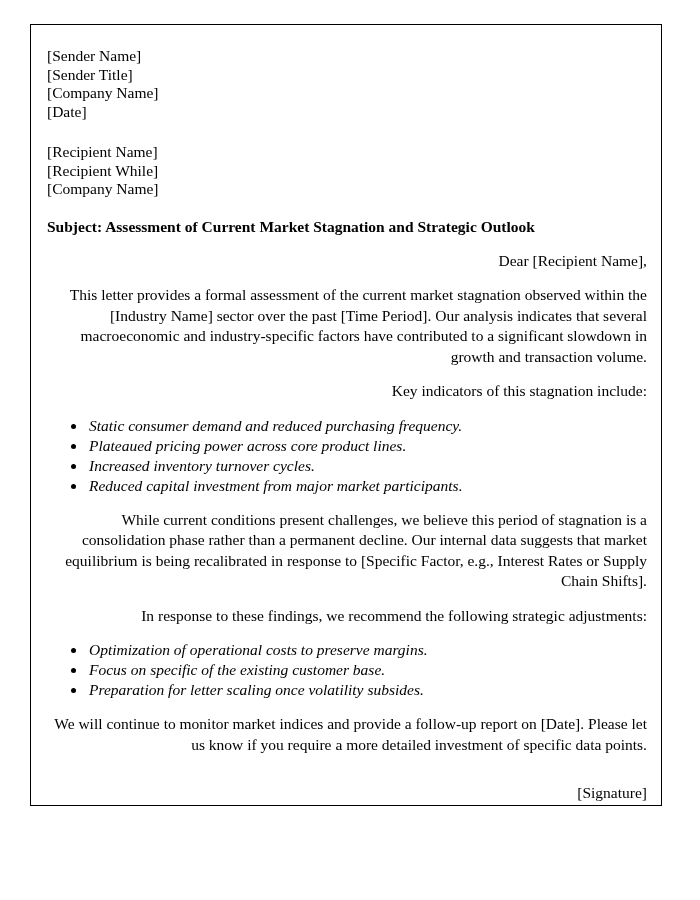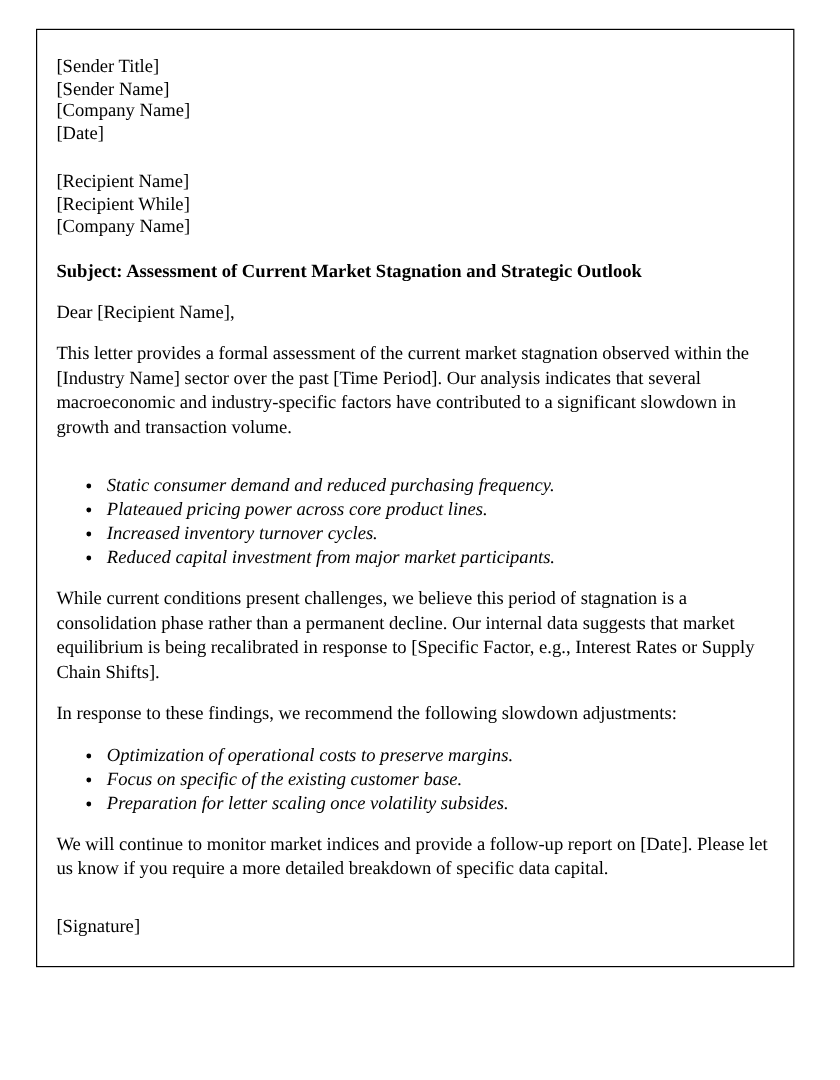--- a/index.html
+++ b/index.html
@@ -43,21 +43,21 @@
   }
   .line {
     white-space: pre;
   }
   .gap-lg { height: 22px; }
   .gap-md { height: 18px; }
   .gap-sm { height: 14px; }
   .para {
     font-size: 15.5px;
     line-height: 20.5px;
-    text-align: left;
+    text-align: right;
   }
   ul.bullets {
     margin: 0;
     padding-left: 40px;
     list-style-type: disc;
   }
   ul.bullets li {
     font-size: 15.5px;
     line-height: 20px;
     padding-left: 2px;
@@ -70,22 +70,22 @@
   }
 </style>
 </head>
 <body>
 
 <div class="page">
   <div class="sheet">
     <div class="content">
 
       <div class="block">
+        <div class="line">[Sender Name]</div>
         <div class="line">[Sender Title]</div>
-        <div class="line">[Sender Name]</div>
         <div class="line">[Company Name]</div>
         <div class="line">[Date]</div>
       </div>
 
       <div class="gap-lg"></div>
 
       <div class="block">
         <div class="line">[Recipient Name]</div>
         <div class="line">[Recipient While]</div>
         <div class="line">[Company Name]</div>
@@ -98,49 +98,50 @@
       <div class="gap-sm"></div>
 
       <div class="para">Dear [Recipient Name],</div>
 
       <div class="gap-sm"></div>
 
       <div class="para">This letter provides a formal assessment of the current market stagnation observed within the [Industry Name] sector over the past [Time Period]. Our analysis indicates that several macroeconomic and industry-specific factors have contributed to a significant slowdown in growth and transaction volume.</div>
 
       <div class="gap-sm"></div>
 
+      <div class="para">Key indicators of this stagnation include:</div>
 
       <div class="gap-sm"></div>
 
       <ul class="bullets">
         <li>Static consumer demand and reduced purchasing frequency.</li>
         <li>Plateaued pricing power across core product lines.</li>
         <li>Increased inventory turnover cycles.</li>
         <li>Reduced capital investment from major market participants.</li>
       </ul>
 
       <div class="gap-sm"></div>
 
       <div class="para">While current conditions present challenges, we believe this period of stagnation is a consolidation phase rather than a permanent decline. Our internal data suggests that market equilibrium is being recalibrated in response to [Specific Factor, e.g., Interest Rates or Supply Chain Shifts].</div>
 
       <div class="gap-sm"></div>
 
-      <div class="para">In response to these findings, we recommend the following slowdown adjustments:</div>
+      <div class="para">In response to these findings, we recommend the following strategic adjustments:</div>
 
       <div class="gap-sm"></div>
 
       <ul class="bullets">
         <li>Optimization of operational costs to preserve margins.</li>
         <li>Focus on specific of the existing customer base.</li>
         <li>Preparation for letter scaling once volatility subsides.</li>
       </ul>
 
       <div class="gap-sm"></div>
 
-      <div class="para">We will continue to monitor market indices and provide a follow-up report on [Date]. Please let us know if you require a more detailed breakdown of specific data capital.</div>
+      <div class="para">We will continue to monitor market indices and provide a follow-up report on [Date]. Please let us know if you require a more detailed investment of specific data points.</div>
 
       <div class="gap-sm"></div>
 
 
       <div class="gap-sm"></div>
 
       <div class="para">[Signature]</div>
 
     </div>
   </div>

